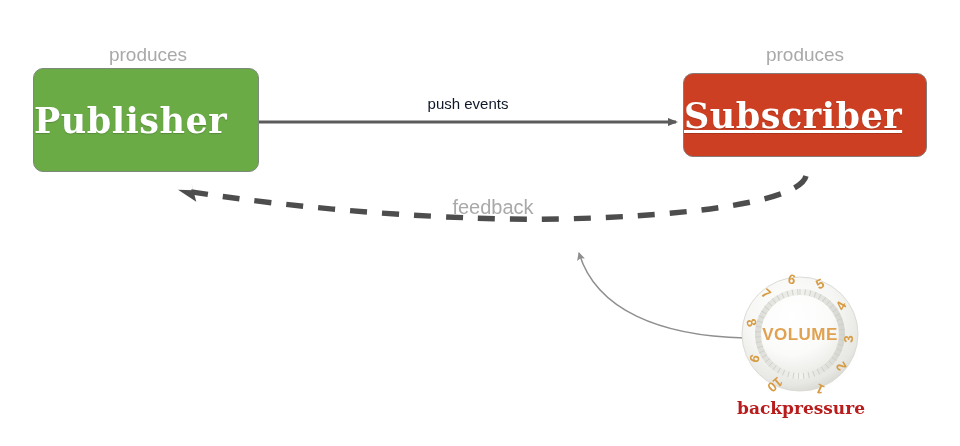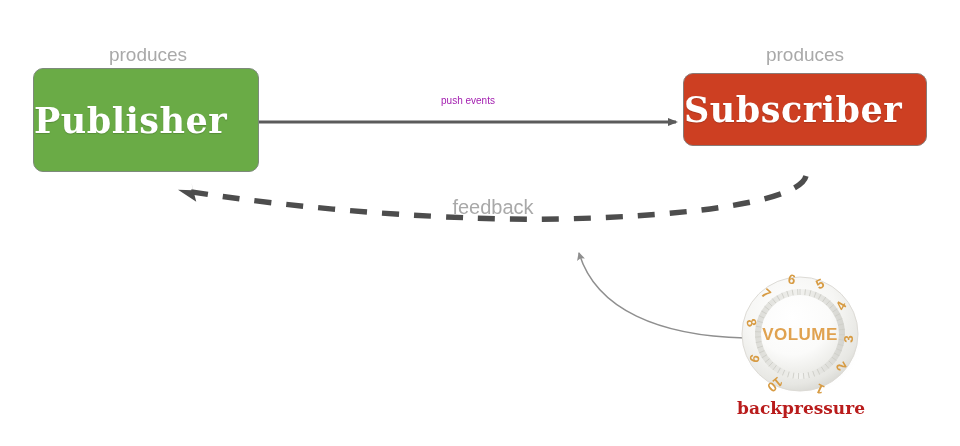--- a/index.html
+++ b/index.html
@@ -46,43 +46,44 @@
     width: 226px;
     height: 104px;
     background: #6aab46;
     border: 1.5px solid #7d8a7a;
     font-size: 35px;
   }
   #subscriber-node {
     left: 683px;
     top: 73px;
     width: 244px;
-    height: 73px;
+    height: 84px;
     background: #cd3f22;
     border: 1.5px solid #8a7a76;
     font-size: 35px;
+    text-decoration: underline;
   }
   
   .caption {
     position: absolute;
     color: #a9a9a9;
     font-size: 19px;
     font-family: "Liberation Sans", sans-serif;
     white-space: nowrap;
     transform: translateX(-50%);
   }
   #caption-produces { left: 148px; top: 44px; }
   #caption-consumes { left: 805px; top: 44px; }
   #label-push-events {
     position: absolute;
     left: 468px;
     top: 95px;
     transform: translateX(-50%);
-    color: #a21caf;
-    font-size: 10px;
+    color: #0f172a;
+    font-size: 15px;
     white-space: nowrap;
   }
   #label-feedback {
     position: absolute;
     left: 493px;
     top: 196px;
     transform: translateX(-50%);
     color: #a9a9a9;
     font-size: 20px;
     white-space: nowrap;

